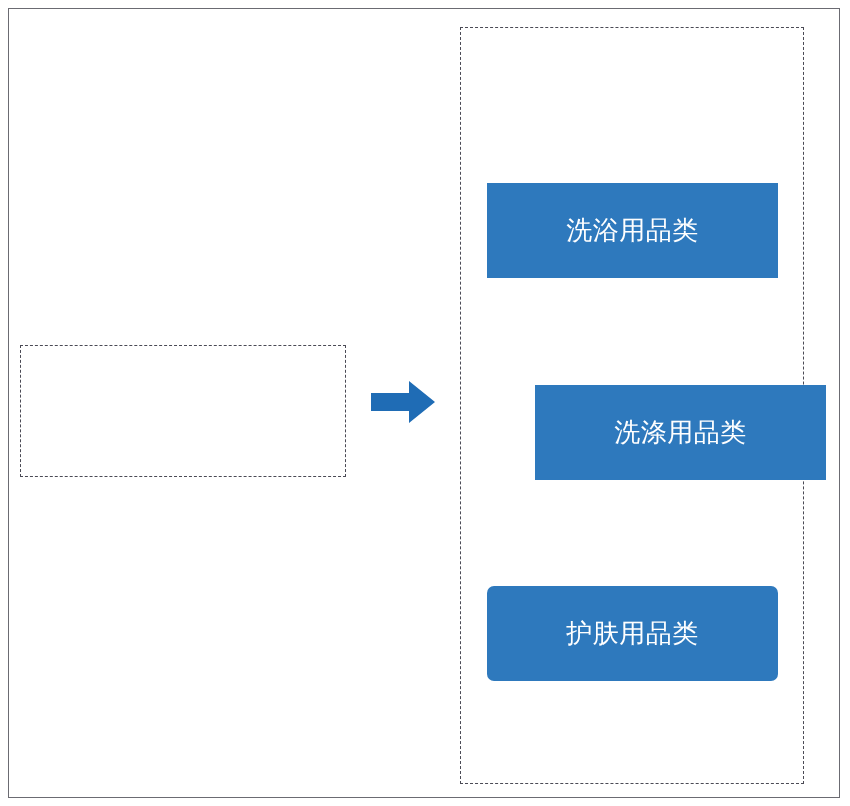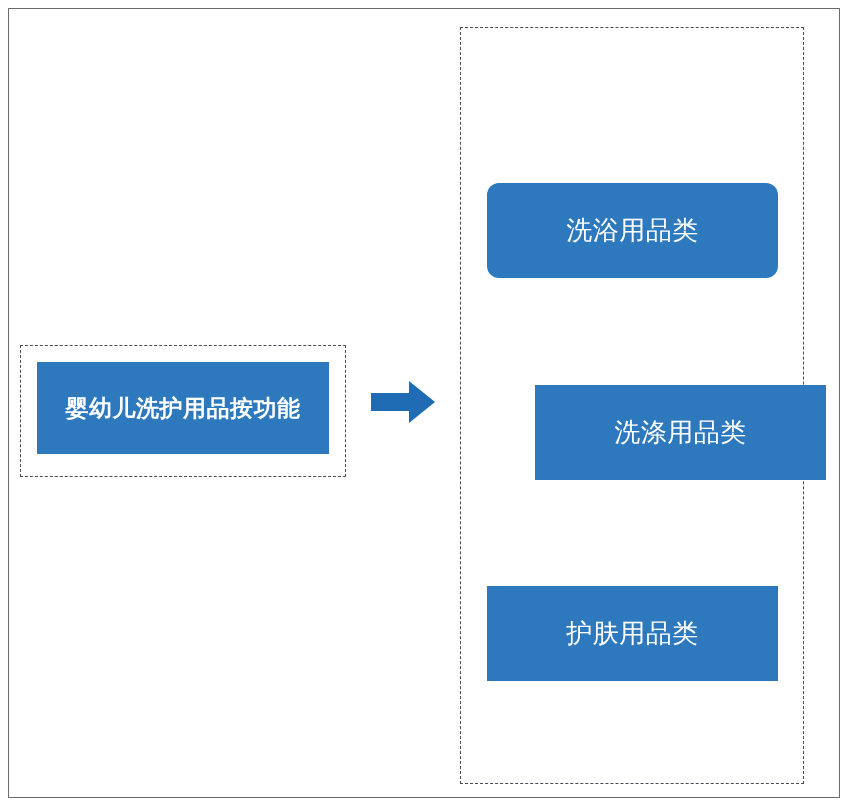--- a/index.html
+++ b/index.html
@@ -80,23 +80,23 @@
   }
 
   .category-node {
     left: 487px;
     width: 291px;
     height: 95px;
     font-size: 26px;
     font-weight: normal;
   }
 
-  #category-node-0 { top: 183px; border-radius: 12px; }
+  #category-node-0 { top: 183px; }
   #category-node-1 { top: 385px; margin-left: 48px; }
-  #category-node-2 { top: 586px; }
+  #category-node-2 { top: 586px; border-radius: 7px; }
 
   
   #flow-arrow {
     position: absolute;
     left: 371px;
     top: 381px;
     width: 64px;
     height: 42px;
   }
   #flow-arrow svg {
@@ -107,21 +107,20 @@
 </style>
 </head>
 <body>
 
 <div id="diagram-canvas">
 
   <div id="outer-frame"></div>
 
   <div class="dashed-group" id="source-group"></div>
 
-  <div class="node-box" id="source-node">婴幼儿洗护用品按功能</div>
 
   <div id="flow-arrow">
     <svg viewBox="0 0 64 42" xmlns="http://www.w3.org/2000/svg" aria-hidden="true">
       <polygon points="0,12 38,12 38,0 64,21 38,42 38,30 0,30" fill="#1f6cb5"></polygon>
     </svg>
   </div>
 
   <div class="dashed-group" id="category-group"></div>
 
   <div class="node-box category-node" id="category-node-0">洗浴用品类</div>

